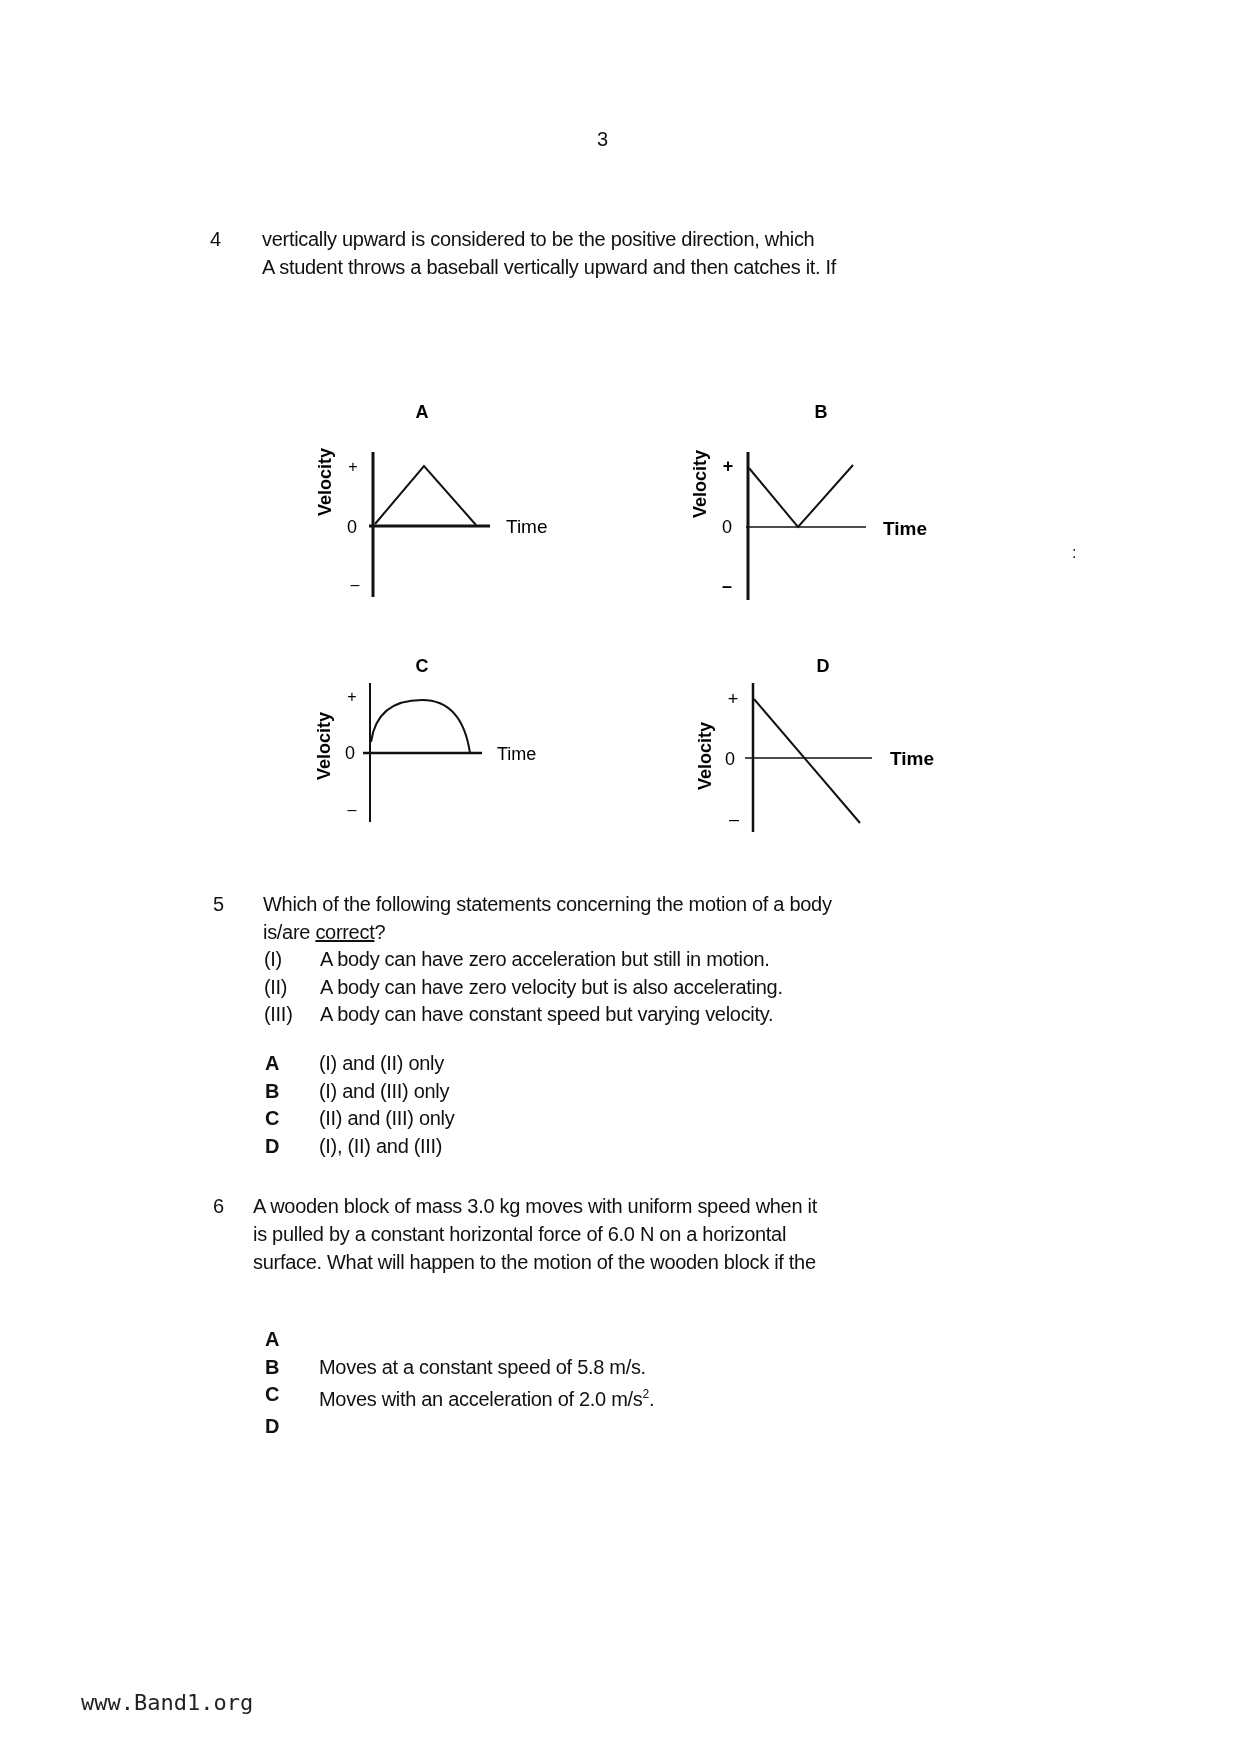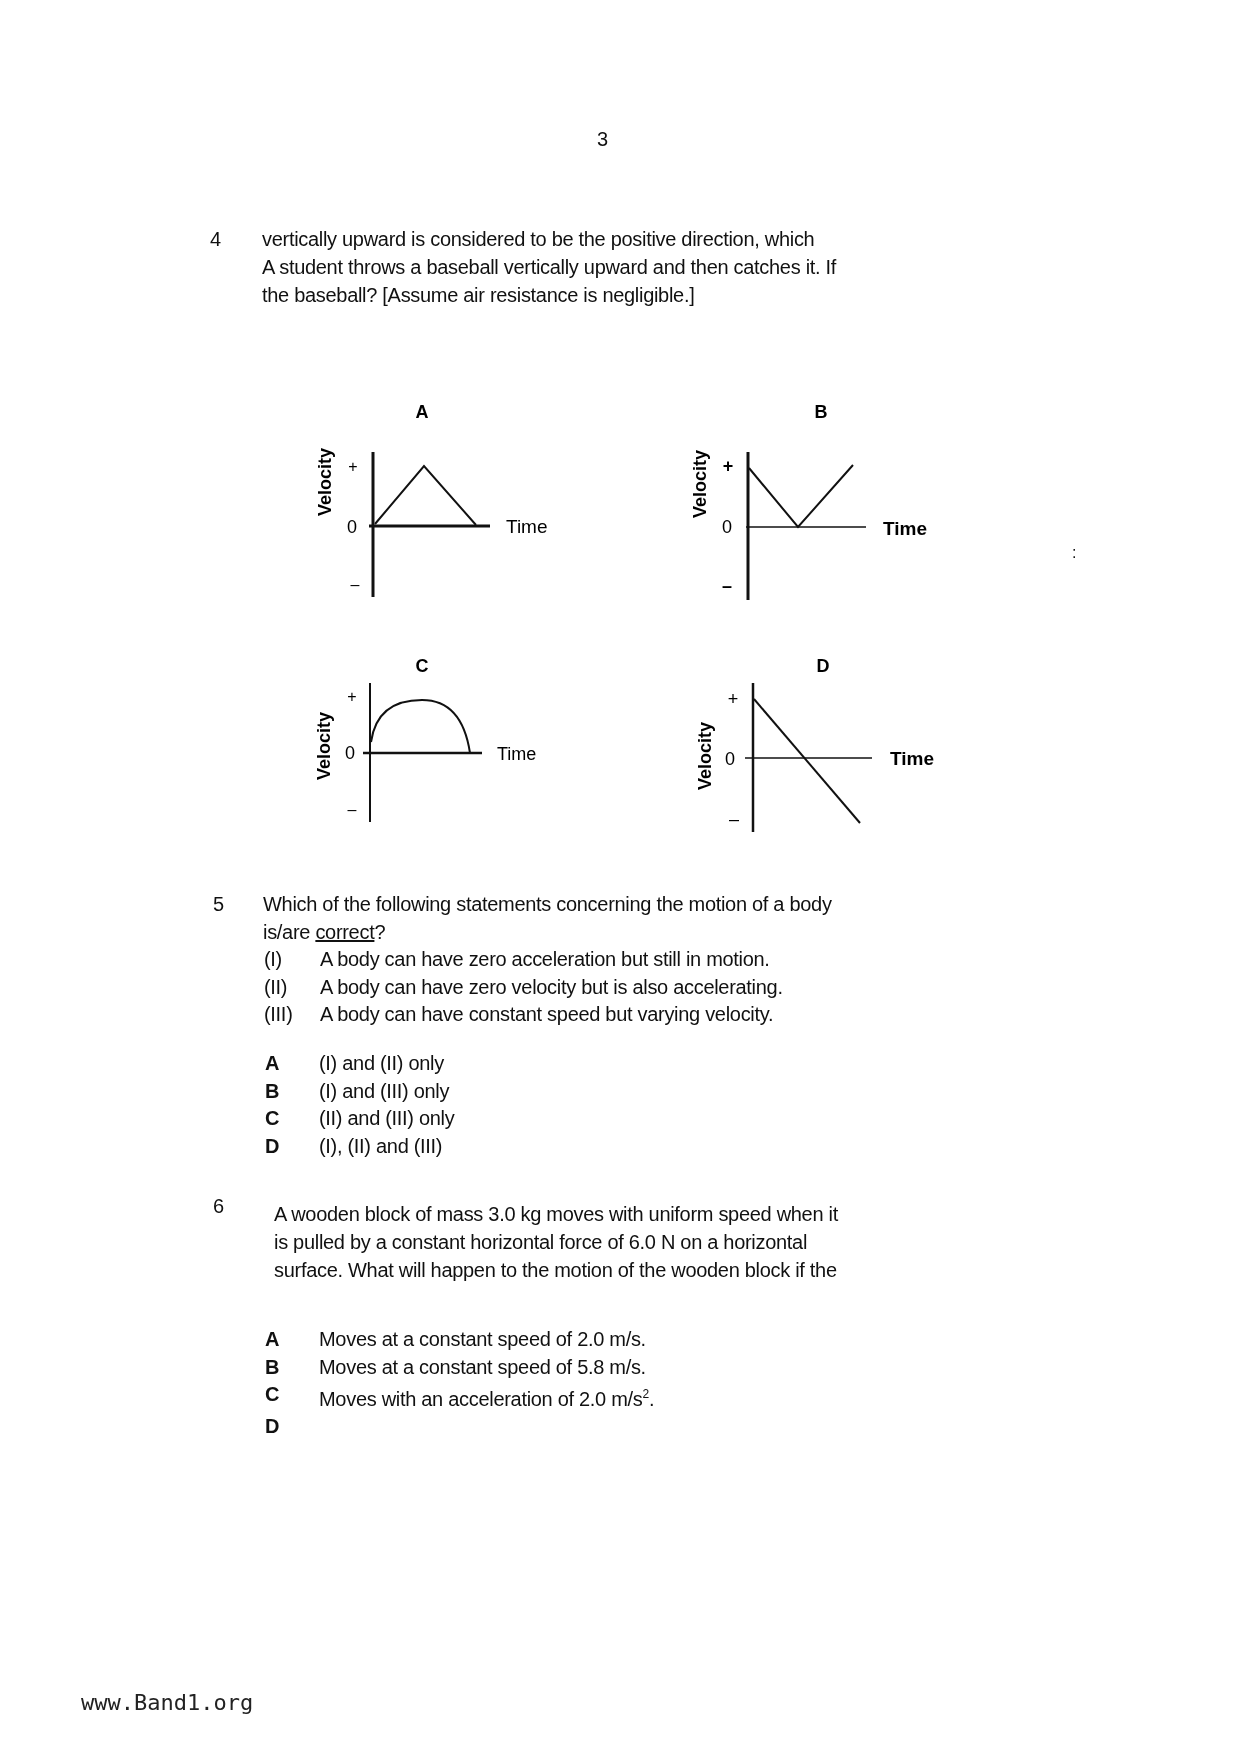--- a/index.html
+++ b/index.html
@@ -20,21 +20,20 @@
 </style>
 </head>
 <body>
 
 <div class="abs pagenum">3</div>
 
 <div class="abs qnum" style="left:210px; top:228px;">4</div>
 <div class="abs qtext" style="left:262px; top:225px;">
   <div>vertically upward is considered to be the positive direction, which</div>
   <div>A student throws a baseball vertically upward and then catches it. If</div>
-  <div>the baseball? [Assume air resistance is negligible.]</div>
 </div>
 
 <svg class="abs" style="left:0; top:0;" width="1239" height="900">
 
   <g>
     <text x="422" y="418" font-size="18" font-weight="bold" text-anchor="middle">A</text>
     <text transform="translate(331,516) rotate(-90)" font-size="18" font-weight="bold">Velocity</text>
     <text x="353" y="472" font-size="16" text-anchor="middle">+</text>
     <text x="352" y="533" font-size="18" text-anchor="middle">0</text>
     <text x="355" y="590" font-size="16" text-anchor="middle">–</text>
@@ -115,29 +114,28 @@
       <span class="opt-letter">C</span>
       <span>(II) and (III) only</span>
     </div>
   <div class="opt-row">
       <span class="opt-letter">D</span>
       <span>(I), (II) and (III)</span>
     </div>
 </div>
 
 <div class="abs qnum" style="left:213px; top:1195px;">6</div>
-<div class="abs qtext" style="left:274px; top:1192px;margin-top:8px;">
+<div class="abs qtext" style="left:253px; top:1192px;">
   <div>A wooden block of mass 3.0 kg moves with uniform speed when it</div>
   <div>is pulled by a constant horizontal force of 6.0 N on a horizontal</div>
   <div>surface. What will happen to the motion of the wooden block if the</div>
 </div>
 <div class="abs" style="left:265px; top:1326px;">
   <div class="opt-row">
       <span class="opt-letter">A</span>
-      <span>Moves at a constant speed of 2.0 m/s.</span>
     </div>
   <div class="opt-row">
       <span class="opt-letter">B</span>
       <span>Moves at a constant speed of 5.8 m/s.</span>
     </div>
   <div class="opt-row">
       <span class="opt-letter">C</span>
       <span><span>Moves with an acceleration of 2.0 m/s</span><sup style="font-size:12px;">2</sup><span>.</span></span>
     </div>
   <div class="opt-row">

